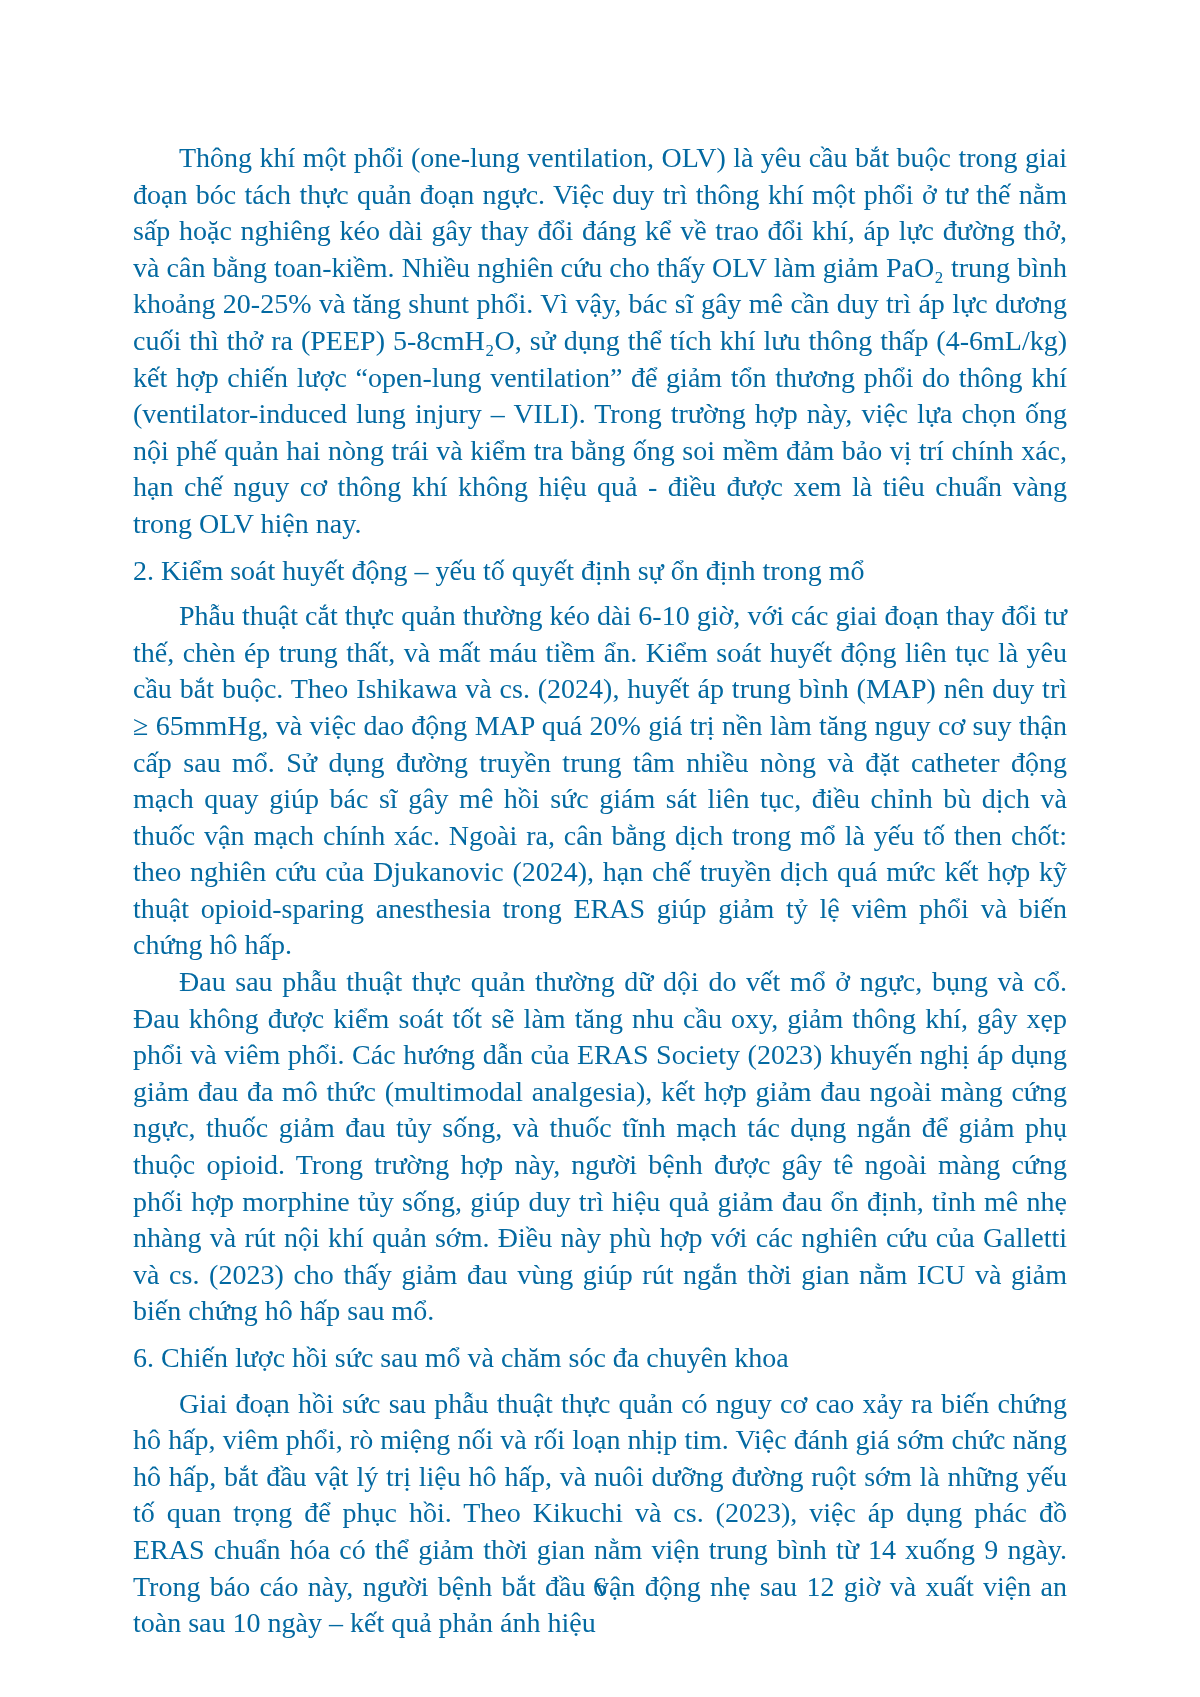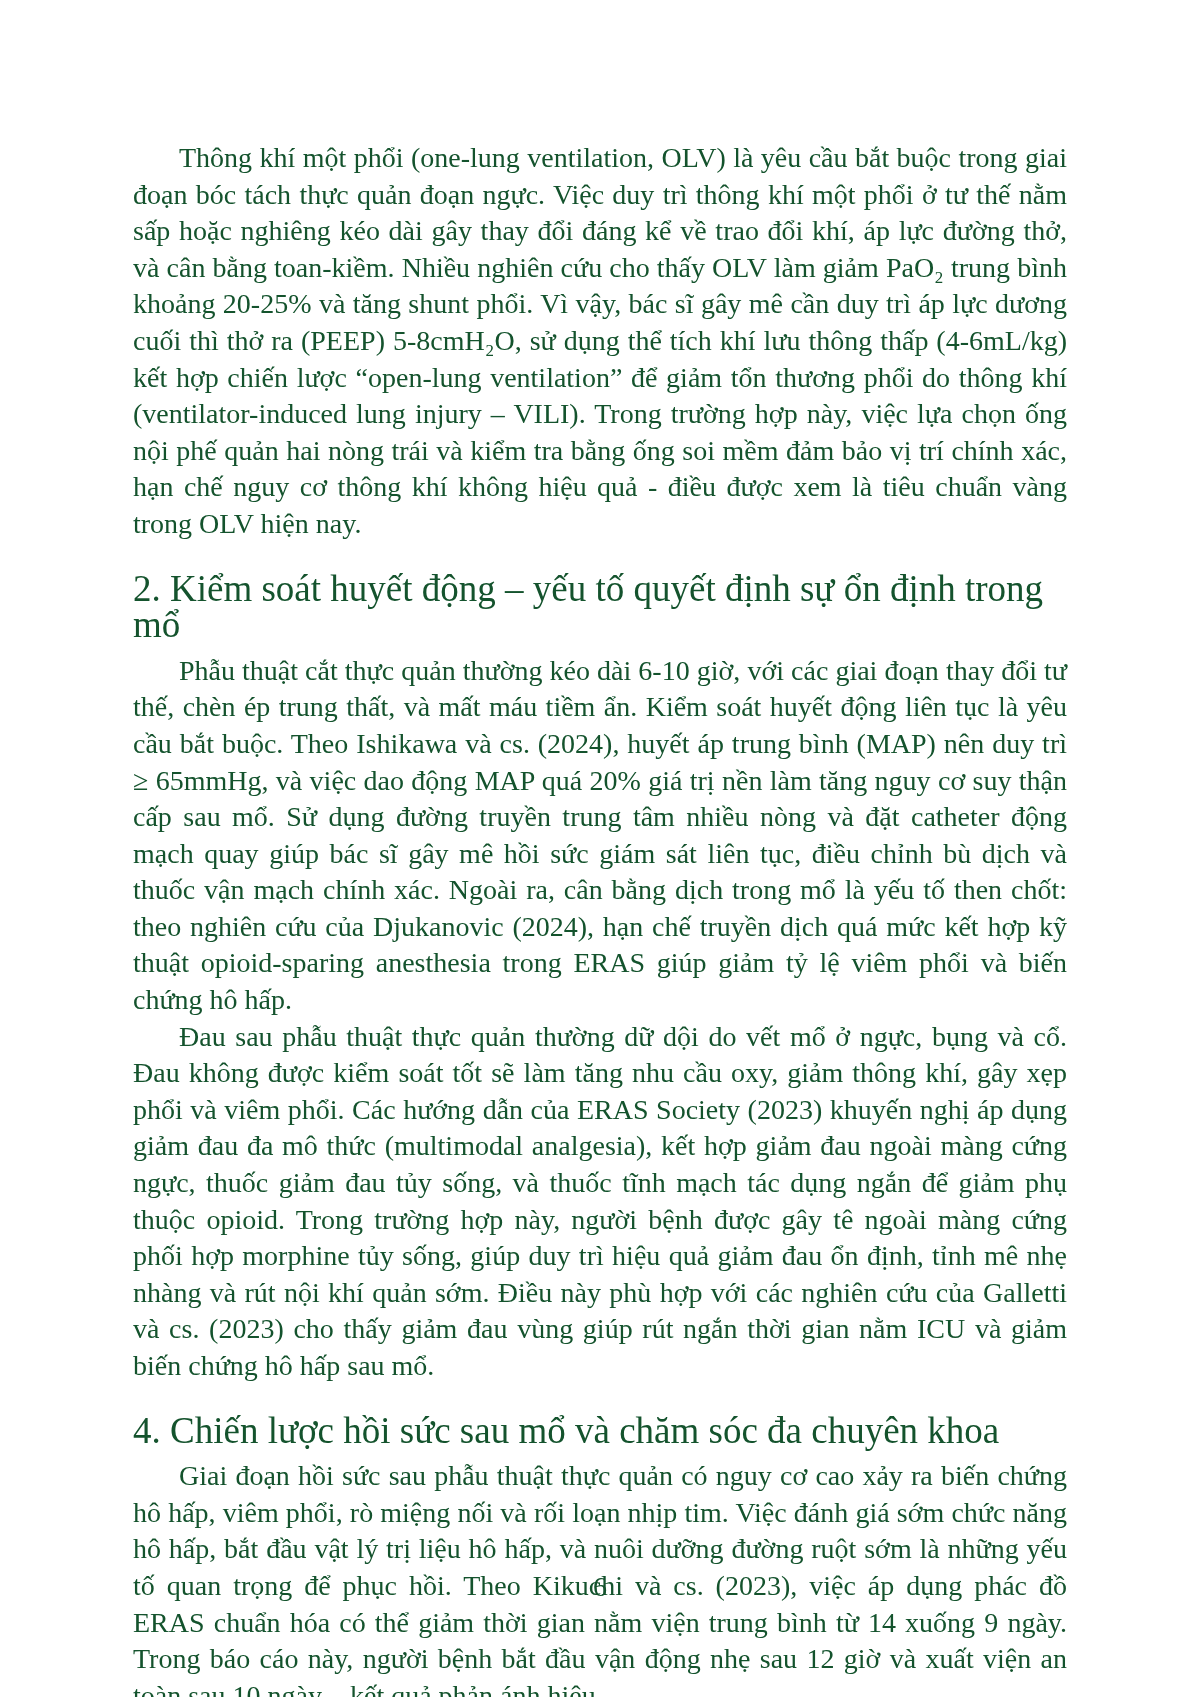--- a/index.html
+++ b/index.html
@@ -5,41 +5,41 @@
   html, body {
     margin: 0;
     padding: 0;
     background: #ffffff;
   }
   .page {
     position: relative;
     width: 1200px;
     height: 1697px;
     background: #ffffff;
-    color: #14532d;
+    color: #0369a1;
     font-family: "Liberation Serif", "DejaVu Serif", serif;
     overflow: hidden;
   }
   .content {
     position: absolute;
     left: 133px;
     top: 140px;
     width: 934px;
     font-size: 28px;
     line-height: 36.6px;
     text-align: justify;
     text-justify: inter-word;
   }
   .para {
     margin: 0;
     text-indent: 46px;
   }
   .heading {
-    margin: 28px 0 9px 0;
-    font-size: 37px;
+    margin: 10px 0 9px 0;
+    font-size: 28px;
     font-weight: normal;
     text-align: left;
     text-indent: 0;
     line-height: 36.6px;
   }
   .page-number {
     position: absolute;
     left: 0;
     top: 1569px;
     width: 1200px;
@@ -50,17 +50,17 @@
 </style>
 </head>
 <body>
 
 <div class="page">
   <div class="content">
     <p class="para">Thông khí một phổi (one-lung ventilation, OLV) là yêu cầu bắt buộc trong giai đoạn bóc tách thực quản đoạn ngực. Việc duy trì thông khí một phổi ở tư thế nằm sấp hoặc nghiêng kéo dài gây thay đổi đáng kể về trao đổi khí, áp lực đường thở, và cân bằng toan-kiềm. Nhiều nghiên cứu cho thấy OLV làm giảm PaO₂ trung bình khoảng 20-25% và tăng shunt phổi. Vì vậy, bác sĩ gây mê cần duy trì áp lực dương cuối thì thở ra (PEEP) 5-8cmH₂O, sử dụng thể tích khí lưu thông thấp (4-6mL/kg) kết hợp chiến lược “open-lung ventilation” để giảm tổn thương phổi do thông khí (ventilator-induced lung injury – VILI). Trong trường hợp này, việc lựa chọn ống nội phế quản hai nòng trái và kiểm tra bằng ống soi mềm đảm bảo vị trí chính xác, hạn chế nguy cơ thông khí không hiệu quả - điều được xem là tiêu chuẩn vàng trong OLV hiện nay.</p>
     <h2 class="heading">2. Kiểm soát huyết động – yếu tố quyết định sự ổn định trong mổ</h2>
     <p class="para">Phẫu thuật cắt thực quản thường kéo dài 6-10 giờ, với các giai đoạn thay đổi tư thế, chèn ép trung thất, và mất máu tiềm ẩn. Kiểm soát huyết động liên tục là yêu cầu bắt buộc. Theo Ishikawa và cs. (2024), huyết áp trung bình (MAP) nên duy trì ≥ 65mmHg, và việc dao động MAP quá 20% giá trị nền làm tăng nguy cơ suy thận cấp sau mổ. Sử dụng đường truyền trung tâm nhiều nòng và đặt catheter động mạch quay giúp bác sĩ gây mê hồi sức giám sát liên tục, điều chỉnh bù dịch và thuốc vận mạch chính xác. Ngoài ra, cân bằng dịch trong mổ là yếu tố then chốt: theo nghiên cứu của Djukanovic (2024), hạn chế truyền dịch quá mức kết hợp kỹ thuật opioid-sparing anesthesia trong ERAS giúp giảm tỷ lệ viêm phổi và biến chứng hô hấp.</p>
     <p class="para">Đau sau phẫu thuật thực quản thường dữ dội do vết mổ ở ngực, bụng và cổ. Đau không được kiểm soát tốt sẽ làm tăng nhu cầu oxy, giảm thông khí, gây xẹp phổi và viêm phổi. Các hướng dẫn của ERAS Society (2023) khuyến nghị áp dụng giảm đau đa mô thức (multimodal analgesia), kết hợp giảm đau ngoài màng cứng ngực, thuốc giảm đau tủy sống, và thuốc tĩnh mạch tác dụng ngắn để giảm phụ thuộc opioid. Trong trường hợp này, người bệnh được gây tê ngoài màng cứng phối hợp morphine tủy sống, giúp duy trì hiệu quả giảm đau ổn định, tỉnh mê nhẹ nhàng và rút nội khí quản sớm. Điều này phù hợp với các nghiên cứu của Galletti và cs. (2023) cho thấy giảm đau vùng giúp rút ngắn thời gian nằm ICU và giảm biến chứng hô hấp sau mổ.</p>
-    <h2 class="heading">4. Chiến lược hồi sức sau mổ và chăm sóc đa chuyên khoa</h2>
+    <h2 class="heading">6. Chiến lược hồi sức sau mổ và chăm sóc đa chuyên khoa</h2>
     <p class="para">Giai đoạn hồi sức sau phẫu thuật thực quản có nguy cơ cao xảy ra biến chứng hô hấp, viêm phổi, rò miệng nối và rối loạn nhịp tim. Việc đánh giá sớm chức năng hô hấp, bắt đầu vật lý trị liệu hô hấp, và nuôi dưỡng đường ruột sớm là những yếu tố quan trọng để phục hồi. Theo Kikuchi và cs. (2023), việc áp dụng phác đồ ERAS chuẩn hóa có thể giảm thời gian nằm viện trung bình từ 14 xuống 9 ngày. Trong báo cáo này, người bệnh bắt đầu vận động nhẹ sau 12 giờ và xuất viện an toàn sau 10 ngày – kết quả phản ánh hiệu</p>
   </div>
   <div class="page-number">6</div>
 </div>
 
 </body></html>

